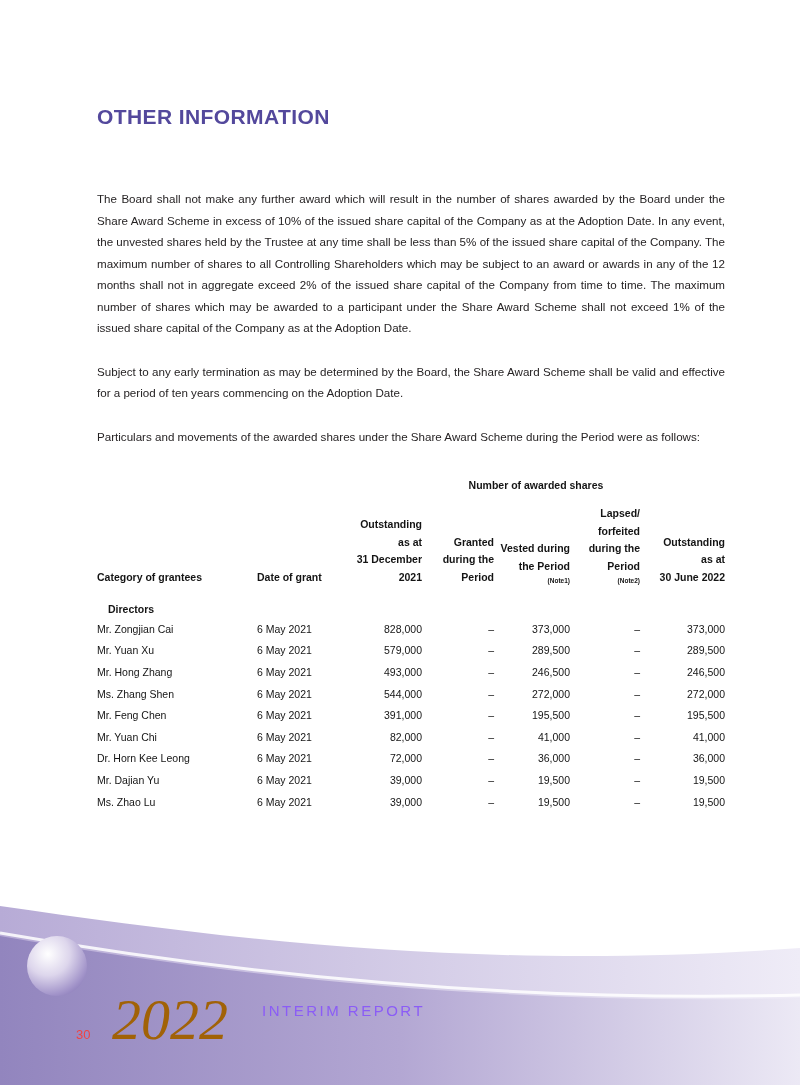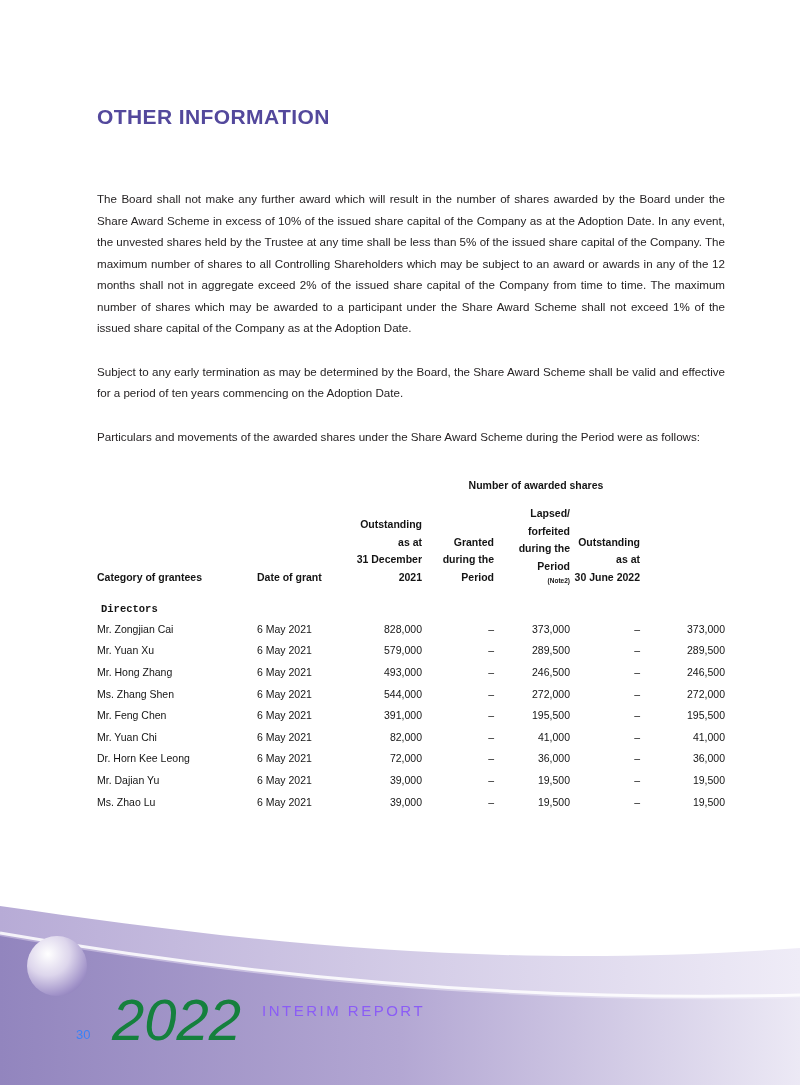--- a/index.html
+++ b/index.html
@@ -23,31 +23,31 @@
   
   .tbl { margin-top:32px; color:#141414; }
   .grid { display:grid; grid-template-columns:160px 90px 75px 72px 76px 70px 85px; }
   .group-row { margin-bottom:14px; }
   .group-head { grid-column:3 / 8; text-align:center; font-weight:bold; font-size:10.5px; }
   .hdr-row { align-items:end; font-weight:bold; font-size:10.5px; line-height:17.5px; }
   .cell { min-width:0; }
   .ml { white-space:pre-line; }
   .num { text-align:right; }
   .note { display:block; font-size:6.5px; line-height:11px; font-weight:bold; }
-  .section { font-weight:bold; font-size:10.5px; margin:17px 0 3px 4px;font-family:Liberation Mono, monospace; }
+  .section { font-weight:bold; font-size:10.5px; margin:17px 0 3px 11px; }
   .data-row { font-size:10.5px; height:21.6px; align-items:center; }
 
   
   .footer-svg { position:absolute; left:0; top:900px; display:block; }
   .page-num {
-    position:absolute; left:76px; top:1027px; font-size:13px; color:#3b82f6;
+    position:absolute; left:76px; top:1027px; font-size:13px; color:#ef4444;
   }
   .year-logo {
     position:absolute; left:112px; top:991px; font-size:58px; line-height:1;
-    font-family:Liberation Sans, sans-serif; font-style:italic; color:#15803d;
+    font-family:Liberation Serif, serif; font-style:italic; color:#a16207;
   }
   .report-title {
     position:absolute; left:262px; top:1002px; font-size:15px;
     letter-spacing:2.5px; color:#8b5cf6;
   }
 </style>
 </head>
 <body>
 
 <div class="page">
@@ -71,20 +71,25 @@
       <div class="grid hdr-row">
         <div class="cell">Category of grantees</div>
         <div class="cell">Date of grant</div>
         <div class="cell num ml">Outstanding
 as at
 31 December
 2021</div>
         <div class="cell num ml">Granted
 during the
 Period</div>
+        <div class="cell num">
+          <span class="ml">Vested during
+the Period</span>
+          <span class="note">(Note1)</span>
+        </div>
         <div class="cell num">
           <span class="ml">Lapsed/
 forfeited
 during the
 Period</span>
           <span class="note">(Note2)</span>
         </div>
         <div class="cell num ml">Outstanding
 as at
 30 June 2022</div>

